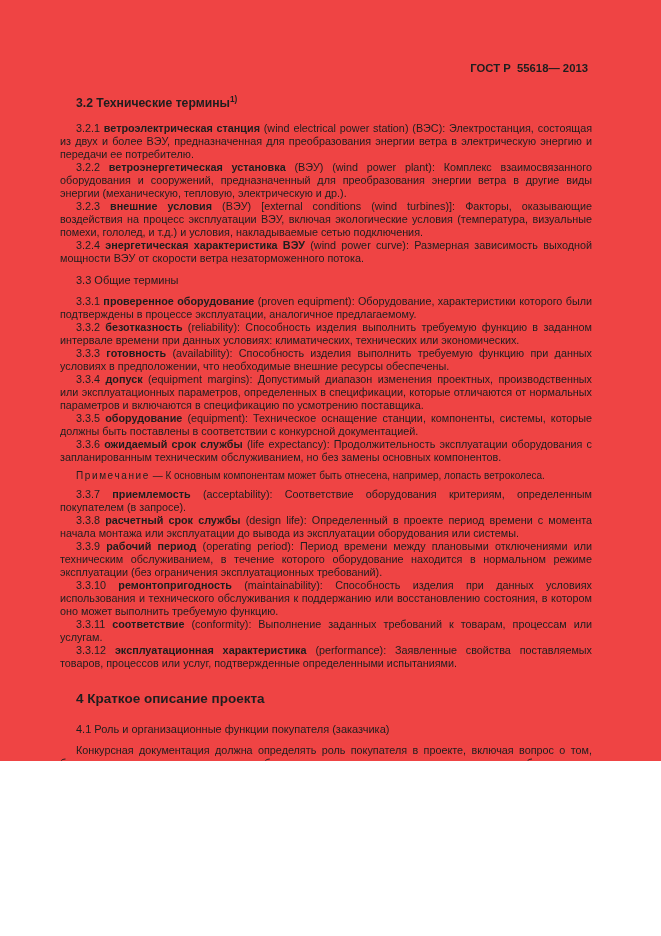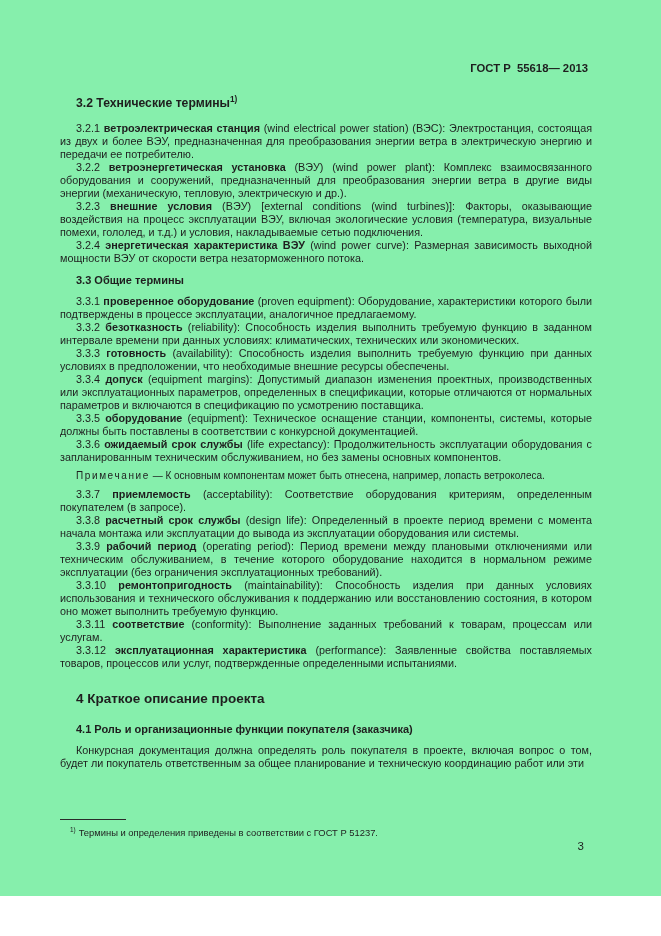--- a/index.html
+++ b/index.html
@@ -1,36 +1,36 @@
 <!DOCTYPE html>
 <html lang="ru"><head>
 <meta charset="utf-8">
 <style>
   html,body{margin:0;padding:0;background:#ffffff;}
   .page{
     position:relative;
-    width:661px;height:896px;
-    background:#86efac;
+    width:661px;height:761px;
+    background:#ef4444;
     color:#1e1e1e;
     font-family:"Liberation Sans","DejaVu Sans",sans-serif;
     font-size:10.8px;
     line-height:13px;
     overflow:hidden;
   }
   .doc-header{
     position:absolute;top:62px;right:73px;
     font-weight:bold;font-size:11.3px;
     white-space:pre;
   }
   .content{
     position:absolute;top:82px;left:60px;width:532px;
   }
   .blk{margin:0;}
   .h-lg{font-weight:bold;font-size:12.2px;line-height:15px;padding-left:16px;margin:10px 0 11px;}
-  .h-md{font-weight:bold;font-size:11px;line-height:13px;padding-left:16px;margin:9px 0 8px;}
+  .h-md{font-weight:normal;font-size:11px;line-height:13px;padding-left:16px;margin:9px 0 8px;}
   .h-xl{font-weight:bold;font-size:13.5px;line-height:17px;padding-left:16px;margin:20px 0 16px;}
   .p{text-align:justify;text-indent:16px;}
   .note{font-size:10px;line-height:11.5px;margin:6px 0;text-align:justify;text-indent:16px;}
   .run-b{font-weight:bold;}
   .run-i{}
   .run-sup{vertical-align:super;font-size:68%;font-weight:bold;}
   .run-label{letter-spacing:1.6px;}
   .footnote{
     position:absolute;left:60px;top:819px;width:532px;
   }

